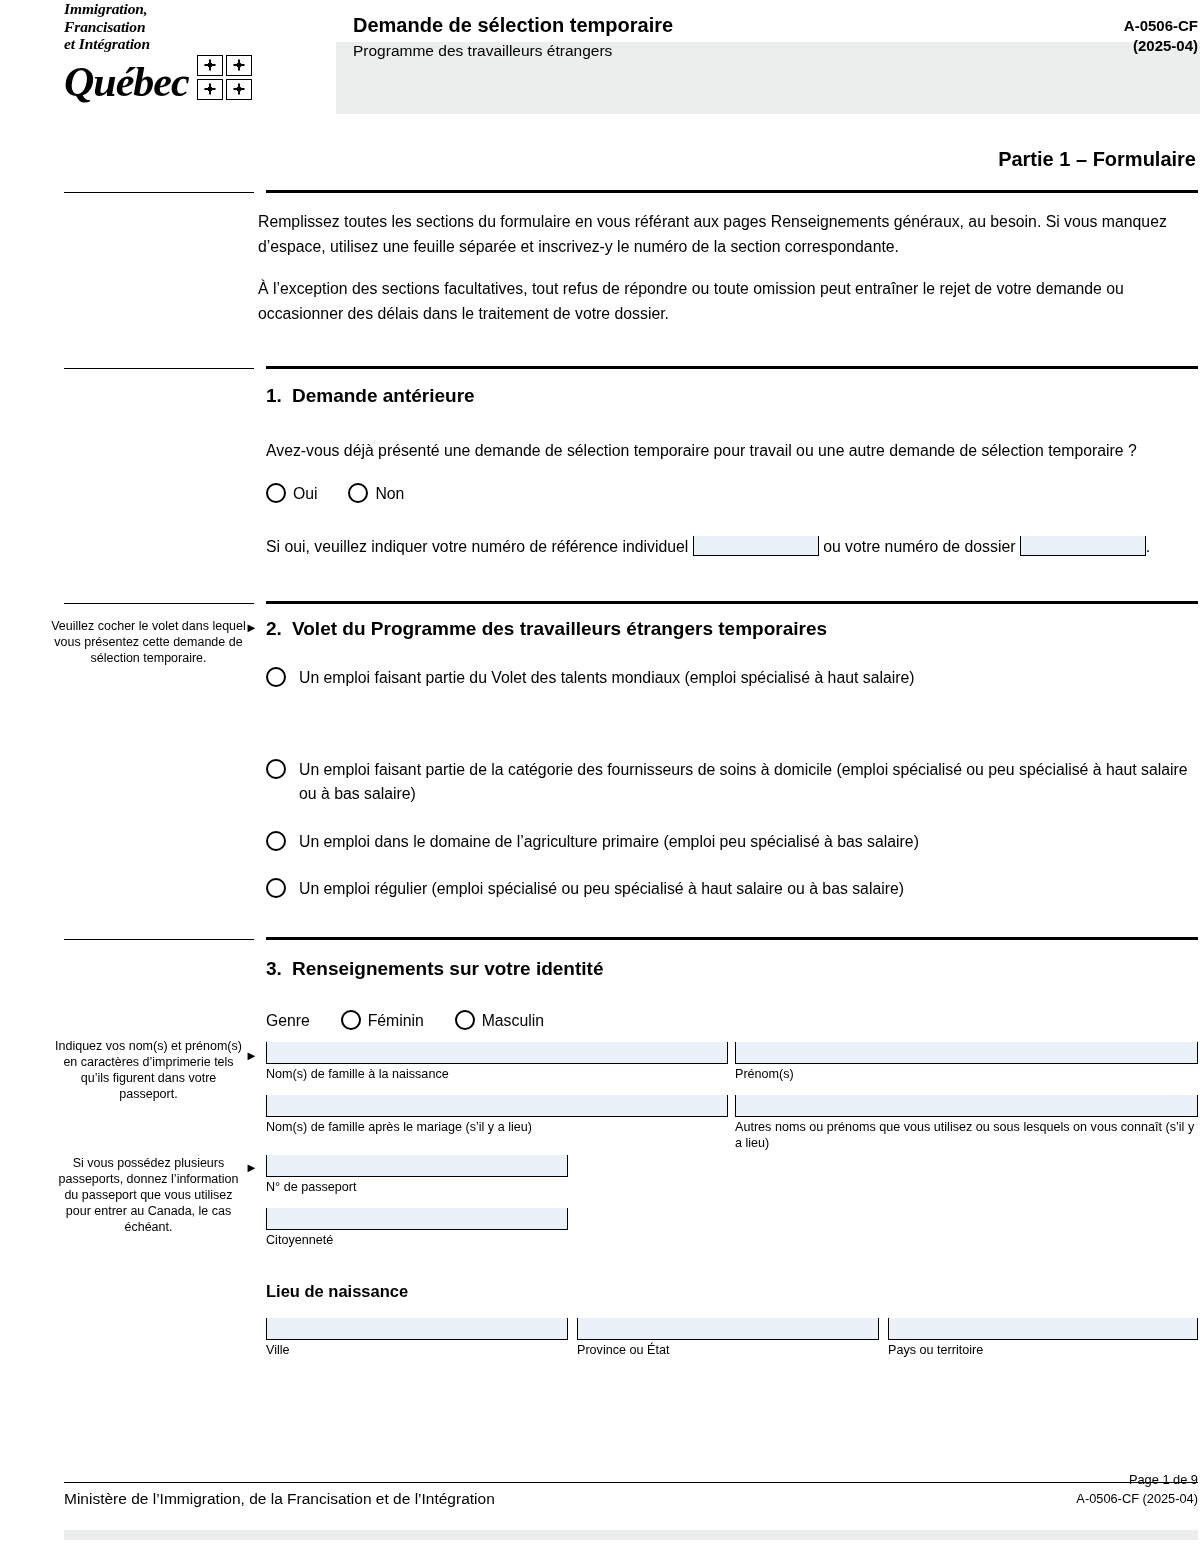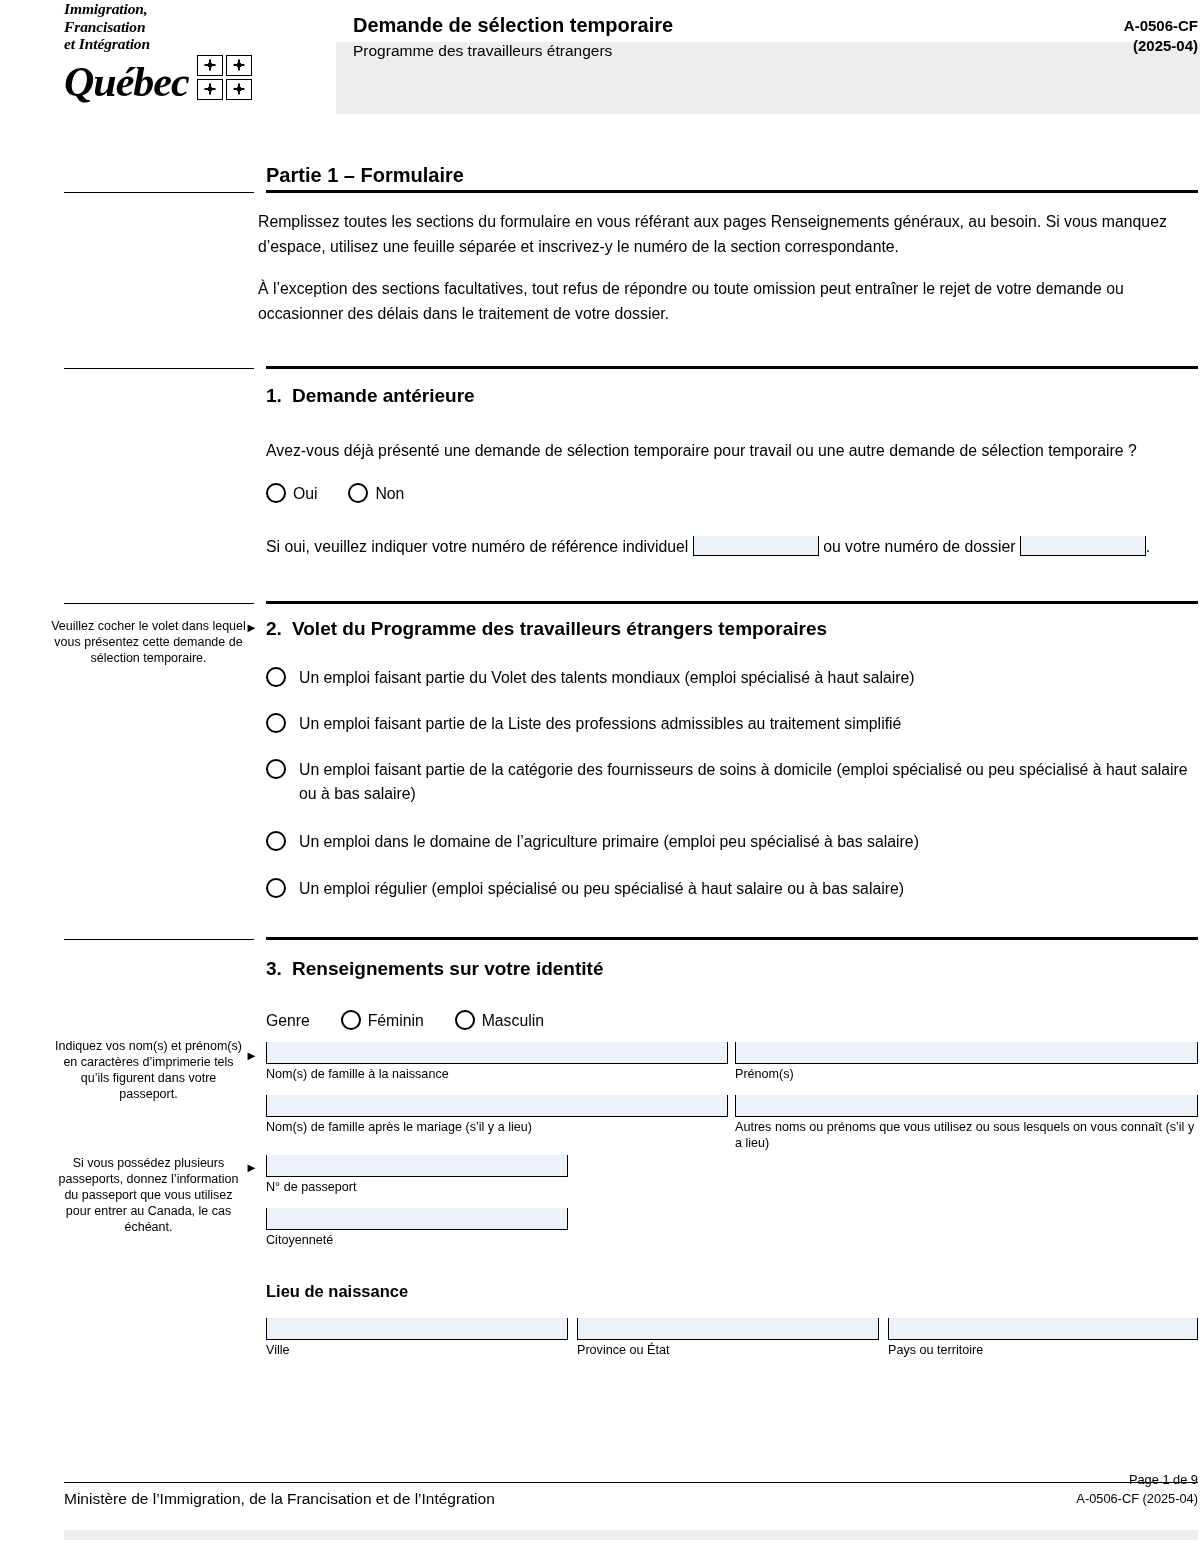--- a/index.html
+++ b/index.html
@@ -113,24 +113,24 @@
     top: 16px;
     text-align: right;
     font-size: 15px;
     font-weight: bold;
     line-height: 20px;
   }
 
   
   .part-title {
     position: absolute;
-    top: 164px;
+    top: 148px;
     left: 235px;
     width: 930px;
-    text-align: left;
+    text-align: right;
     font-size: 20px;
     font-weight: bold;
   }
 
   
   .rule-thick {
     position: absolute;
     height: 3px;
     background: #000;
   }
@@ -338,24 +338,20 @@
   <div class="arrow" style="left:214px; top:620px;">►</div>
 
   <div class="section-heading" style="left:235px; top:618px;">
     <span class="num">2.</span><span>Volet du Programme des travailleurs étrangers temporaires</span>
   </div>
 
   <div class="opt" style="left:235px; top:666px;">
     <span class="radio"></span>
     <span class="otext">Un emploi faisant partie du Volet des talents mondiaux (emploi spécialisé à haut salaire)</span>
   </div>
-  <div class="opt" style="left:235px; top:712px;">
-    <span class="radio"></span>
-    <span class="otext">Un emploi faisant partie de la Liste des professions admissibles au traitement simplifié</span>
-  </div>
   <div class="opt" style="left:235px; top:758px;">
     <span class="radio"></span>
     <span class="otext">Un emploi faisant partie de la catégorie des fournisseurs de soins à domicile (emploi spécialisé ou peu spécialisé à haut salaire ou à bas salaire)</span>
   </div>
   <div class="opt" style="left:235px; top:830px;">
     <span class="radio"></span>
     <span class="otext">Un emploi dans le domaine de l’agriculture primaire (emploi peu spécialisé à bas salaire)</span>
   </div>
   <div class="opt" style="left:235px; top:877px;">
     <span class="radio"></span>

